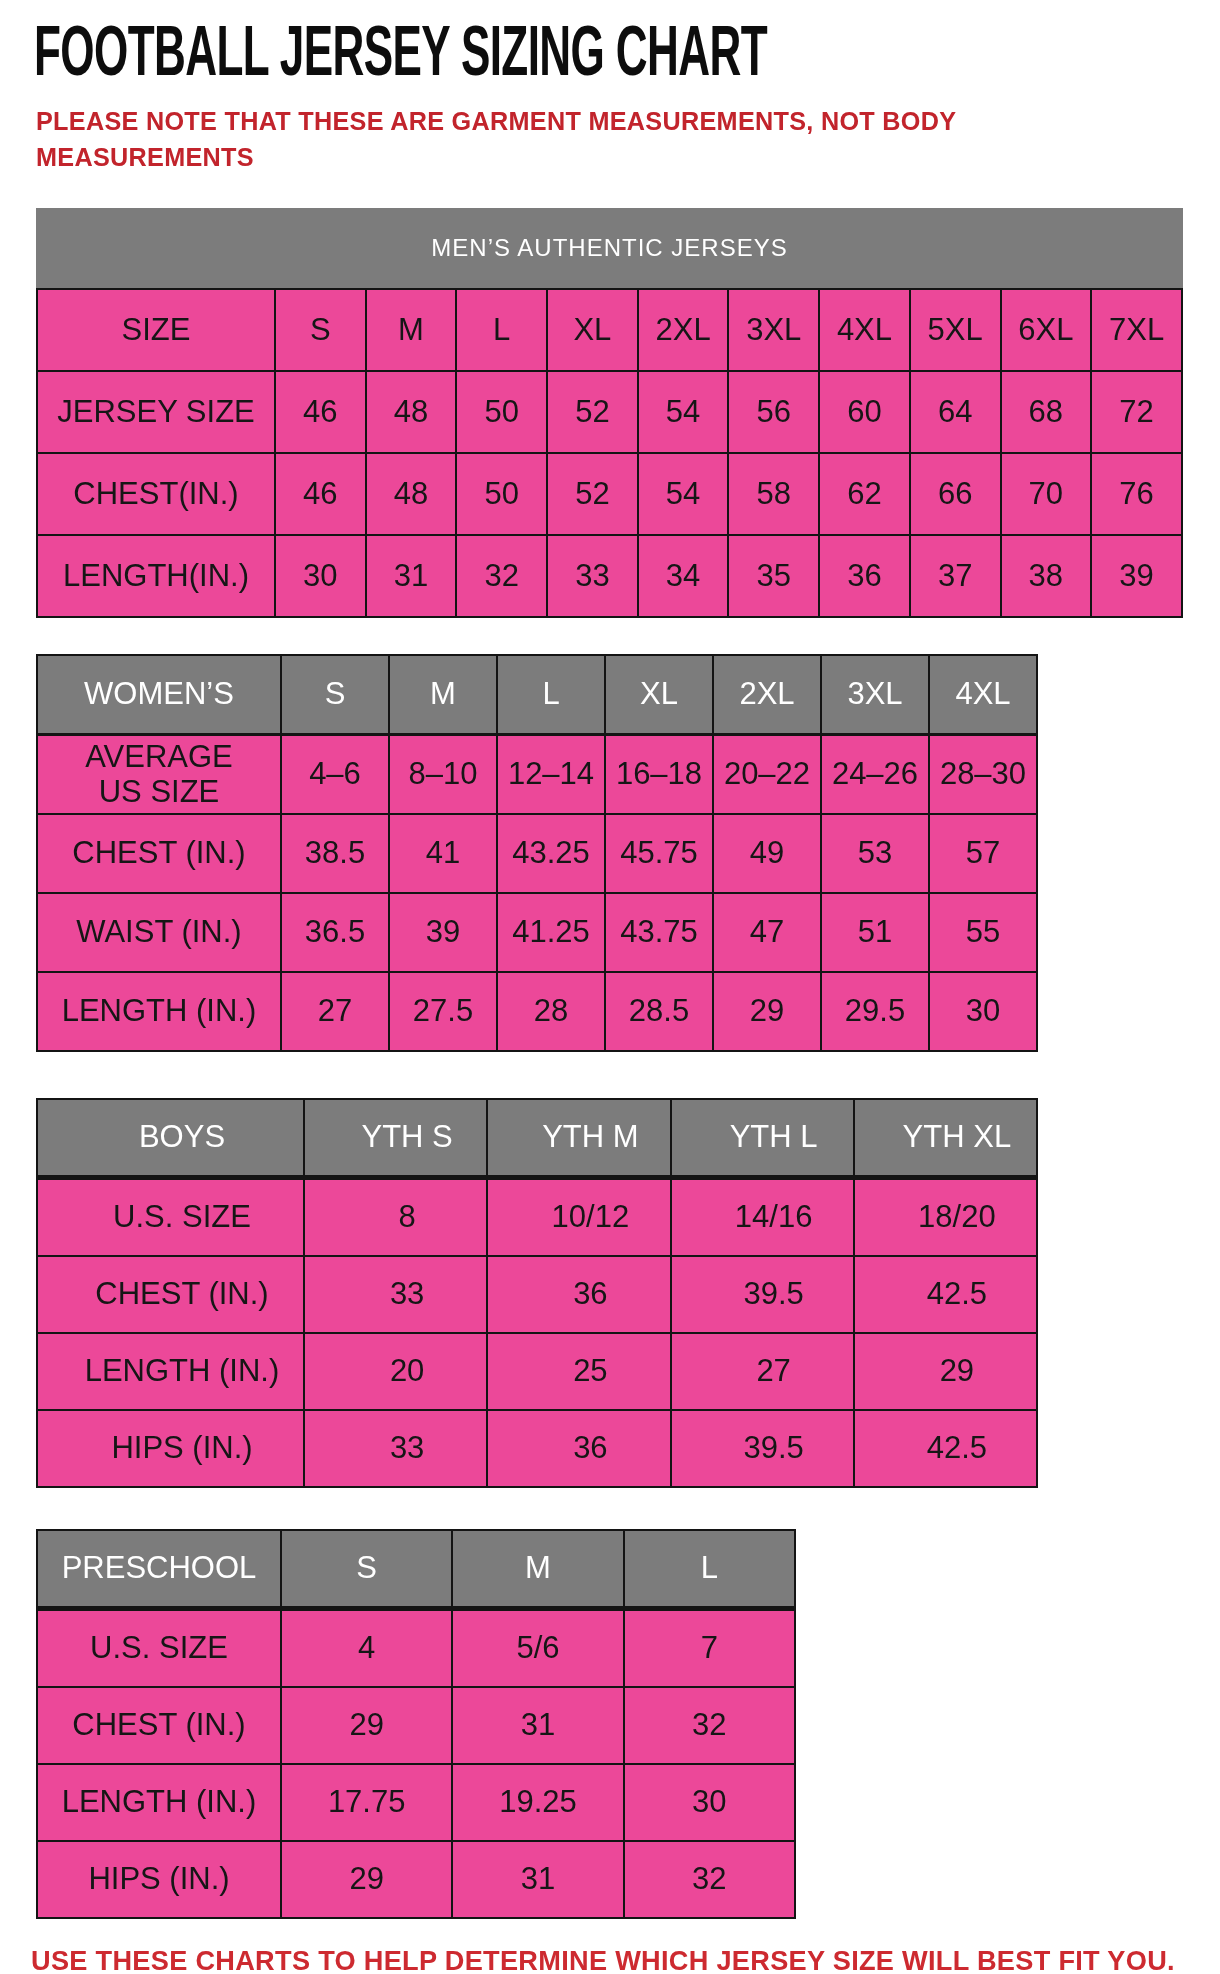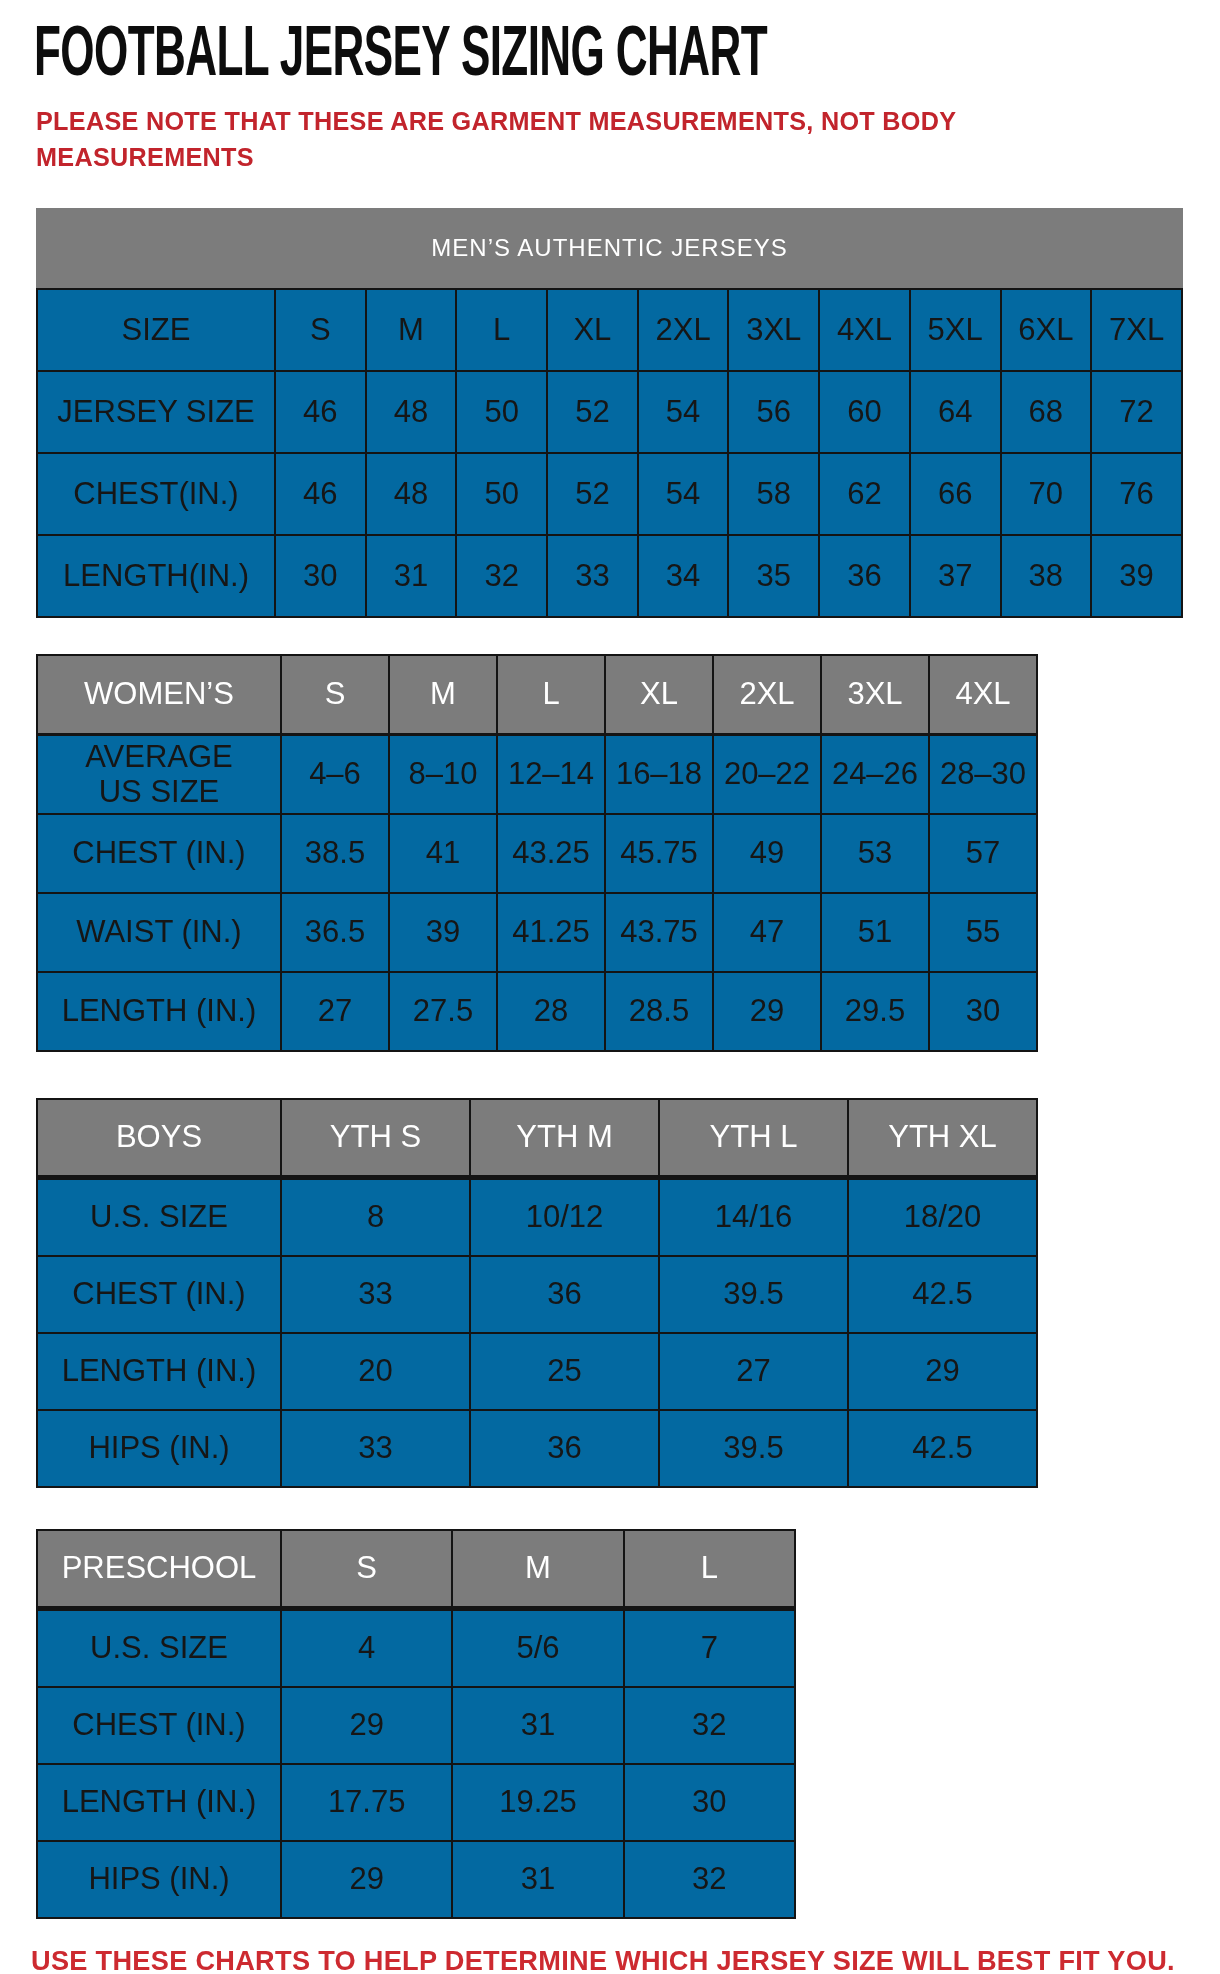--- a/index.html
+++ b/index.html
@@ -27,38 +27,38 @@
     font-size:26px;font-weight:bold;line-height:1.38;letter-spacing:0.3px;
     color:var(--accent-red);white-space:pre-line;
     transform:scaleX(0.97);transform-origin:left top;
   }
   .table-block{width:fit-content;}
   .banner{
     height:80px;background:var(--header-gray);color:var(--header-text);
     display:flex;align-items:center;justify-content:center;
     font-size:24px;letter-spacing:1px;
   }
-  table.grid{border-collapse:collapse;table-layout:fixed;background:#0369a1;}
+  table.grid{border-collapse:collapse;table-layout:fixed;background:#ec4899;}
   table.grid td{
     border:2px solid var(--grid-border);
     text-align:center;vertical-align:middle;
     font-size:31px;line-height:1.15;padding:0;
     white-space:pre-line;color:var(--cell-text);
   }
   .mens{margin-top:32px;}
   .mens table.grid{width:1147px;}
   .mens table.grid td{height:80px;}
   .mens table.grid td:first-child{width:236px;}
   .womens{margin-top:36px;}
   .womens table.grid{width:1002px;}
   .womens table.grid td{height:77px;}
   .womens table.grid td:first-child{width:242px;margin-top:16px;}
   .boys{margin-top:46px;}
   .boys table.grid{width:1002px;}
-  .boys table.grid td{height:75px;}
+  .boys table.grid td{height:75px;padding-left:23px;}
   .boys table.grid td:first-child{width:242px;}
   .preschool{margin-top:41px;}
   .preschool table.grid{width:760px;}
   .preschool table.grid td{height:75px;}
   .preschool table.grid td:first-child{width:242px;}
   .gray-head table.grid thead td{
     background:var(--header-gray);color:var(--header-text);
   }
   .womens table.grid thead td{border-bottom-width:3px;}
   .boys table.grid thead td,

